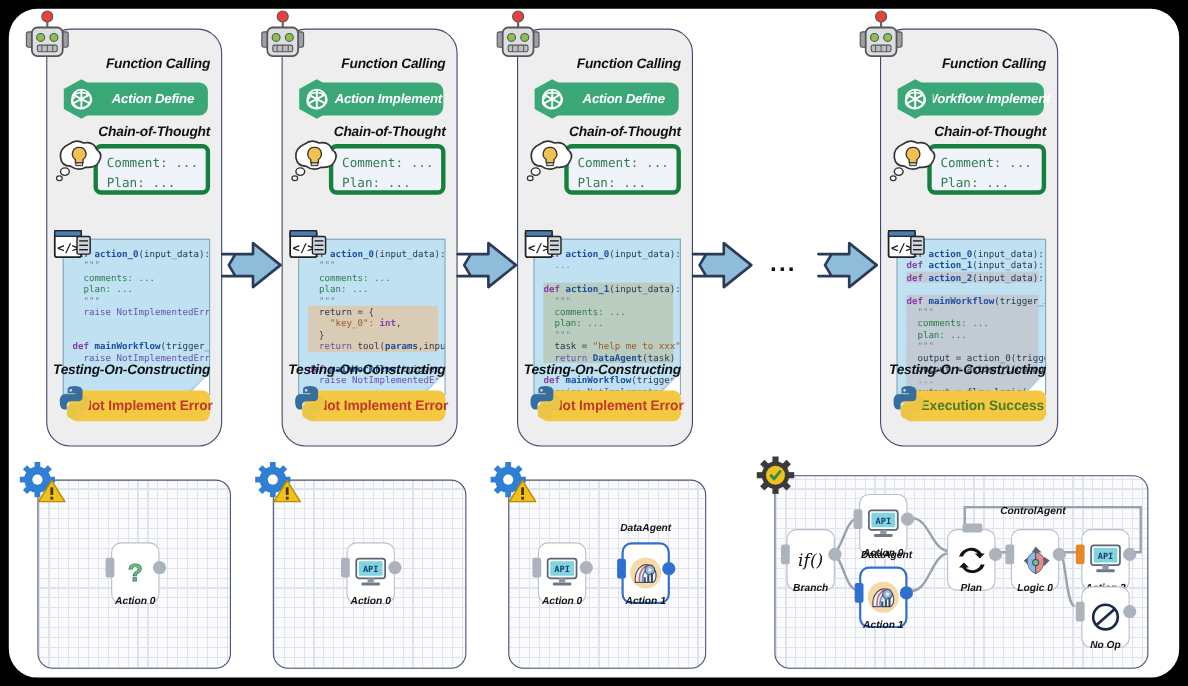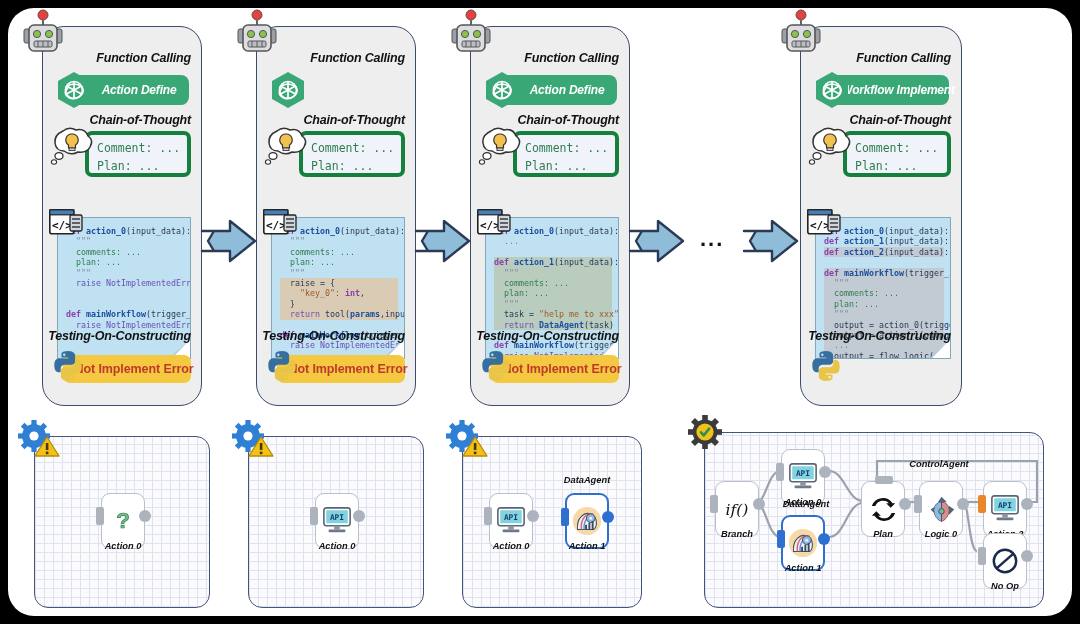--- a/index.html
+++ b/index.html
@@ -271,20 +271,23 @@
         <svg viewBox="0 0 38 38" width="38" height="38">
           <polygon points="19,1 35,10 35,28 19,37 3,28 3,10" fill="#3aa876"></polygon>
           <g fill="none" stroke="#ffffff" stroke-width="1.7">
             <circle cx="19" cy="19" r="8.5"></circle>
             <path d="M11 16 Q19 10 27 16 Q30 22 24 26 Q16 30 11 24 Q9 20 13 17"></path>
             <path d="M19 10.5 L19 27.5 M11.5 15 L26.5 23 M11.5 23 L26.5 15"></path>
           </g>
         </svg>
       </div>
       <div class="lbl-fc">Function Calling</div>
+      <div class="fc-badge">
+        <span>Action Implement</span>
+      </div>
       <div class="lbl-cot">Chain-of-Thought</div>
       <div class="thought">
         <svg viewBox="0 0 46 42" width="46" height="42">
           <path d="M14 6 Q20 1 27 5 Q36 3 39 11 Q45 15 41 22 Q38 28 29 27 Q22 31 15 26 Q7 26 6 18 Q5 10 14 6 Z" fill="#fff" stroke="#333" stroke-width="1.5"></path>
           <ellipse cx="10" cy="31" rx="4" ry="3.4" fill="#fff" stroke="#333" stroke-width="1.3"></ellipse>
           <ellipse cx="5" cy="37" rx="2.6" ry="2.2" fill="#fff" stroke="#333" stroke-width="1.1"></ellipse>
           <path d="M23 9 a6 6 0 0 1 3.5 11 l0 3 l-7 0 l0-3 A6 6 0 0 1 23 9 Z" fill="#f2c14e" stroke="#333" stroke-width="1.2"></path>
           <rect x="20" y="23" width="6" height="2.6" fill="#cdd2d8" stroke="#333" stroke-width="0.9"></rect>
         </svg>
       </div>
@@ -305,21 +308,21 @@
             </g>
         </svg>
       </div>
       <div class="code-paper">
         <div class="code-body">
             <div class="cl"><span class="k">def </span><span class="fn">action_0</span><span class="pn">(input_data):</span></div>
             <div class="cl"><span class="dim">  """</span></div>
             <div class="cl"><span class="cm">  comments: ...</span></div>
             <div class="cl"><span class="cm">  plan: ...</span></div>
             <div class="cl"><span class="dim">  """</span></div>
-            <div class="cl hl-tan"><span class="pn">  raise = {</span></div>
+            <div class="cl hl-tan"><span class="pn">  return = {</span></div>
             <div class="cl hl-tan"><span class="st">    "key_0": </span><span class="k">int</span><span class="pn">,</span></div>
             <div class="cl hl-tan"><span class="pn">  }</span></div>
             <div class="cl hl-tan"><span class="er">  return </span><span class="pn">tool(</span><span class="fn">params</span><span class="pn">,input_data)</span></div>
             <div class="cl"><span class="pn"> </span></div>
             <div class="cl"><span class="k">def </span><span class="fn">mainWorkflow</span><span class="pn">(trigger_input):</span></div>
             <div class="cl"><span class="er">  raise NotImplementedError</span></div>
           </div>
         <div class="code-fold"></div>
       </div>
       <div class="lbl-toc">Testing-On-Constructing</div>
@@ -500,20 +503,23 @@
           </div>
         <div class="code-fold"></div>
       </div>
       <div class="lbl-toc">Testing-On-Constructing</div>
       <div class="py-icon">
         <svg viewBox="0 0 34 34" width="34" height="34">
           <path d="M17 2 C10 2 10.5 5 10.5 5 l0 3.5 l6.8 0 l0 1 l-9.4 0 c0 0-4.6-0.5-4.6 6.7 c0 7.2 4 7 4 7 l2.4 0 l0-3.4 c0 0-0.13-4 3.9-4 l6.7 0 c0 0 3.8 0.06 3.8-3.7 l0-6.2 C24.1 5.9 23.6 2 17 2 Z M13.3 4.6 a1.25 1.25 0 1 1 0 2.5 a1.25 1.25 0 0 1 0-2.5 Z" fill="#366f9f"></path>
           <path d="M17 32 c7 0 6.5-3 6.5-3 l0-3.5 l-6.8 0 l0-1 l9.4 0 c0 0 4.6 0.5 4.6-6.7 c0-7.2-4-7-4-7 l-2.4 0 l0 3.4 c0 0 0.13 4-3.9 4 l-6.7 0 c0 0-3.8-0.06-3.8 3.7 l0 6.2 C9.9 28.1 10.4 32 17 32 Z M20.7 29.4 a1.25 1.25 0 1 1 0-2.5 a1.25 1.25 0 0 1 0 2.5 Z" fill="#e8c547"></path>
         </svg>
       </div>
+      <div class="status-badge">
+        <span class="st-ok">Execution Success</span>
+      </div>
     </div>
   </div>
 
   <div class="arrow" style="left:200px;">
     <svg viewBox="0 0 58 46" width="58" height="46">
       <path d="M2 13 L14 13 L8 23 L14 33 L2 33 L30 33 L30 43 L55 23 L30 3 L30 13 Z" fill="#8fbcd9" stroke="#2b3a55" stroke-width="2.4" stroke-linejoin="round"></path>
     </svg>
   </div>
   <div class="arrow" style="left:414px;">
     <svg viewBox="0 0 58 46" width="58" height="46">

